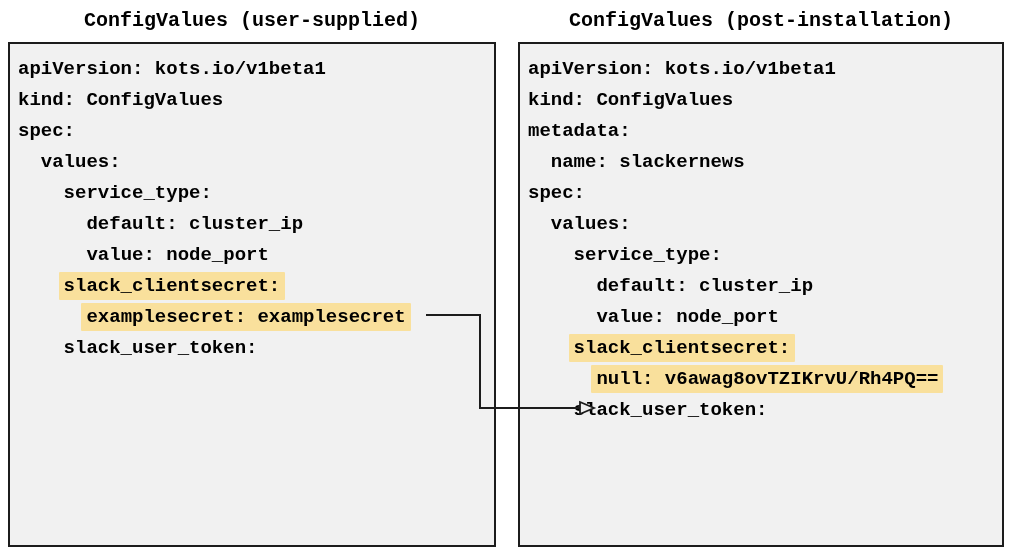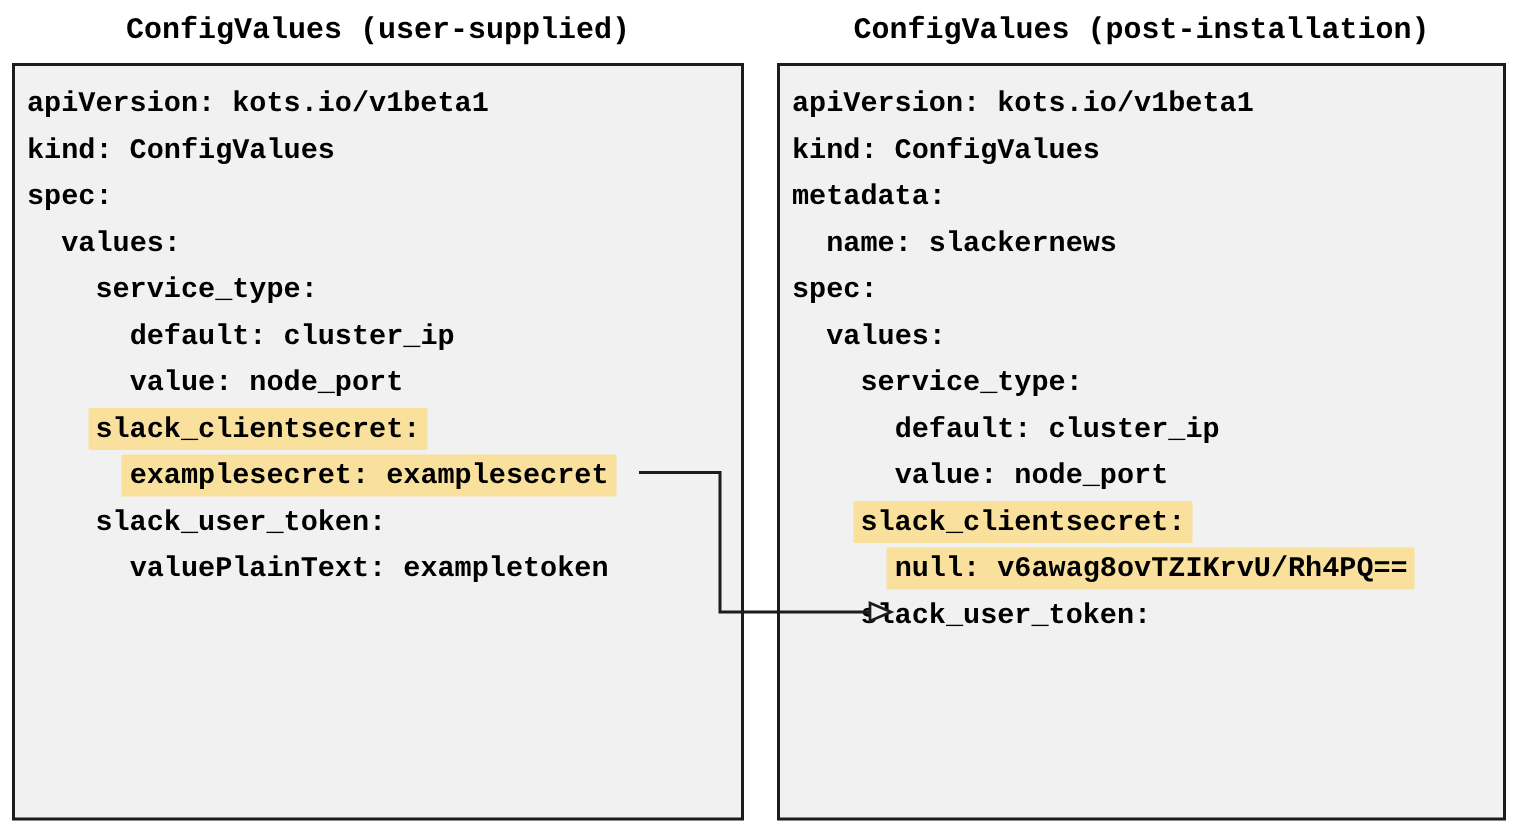--- a/index.html
+++ b/index.html
@@ -50,21 +50,20 @@
       <div class="line"><span></span><span>apiVersion: kots.io/v1beta1</span></div>
       <div class="line"><span></span><span>kind: ConfigValues</span></div>
       <div class="line"><span></span><span>spec:</span></div>
       <div class="line"><span>  </span><span>values:</span></div>
       <div class="line"><span>    </span><span>service_type:</span></div>
       <div class="line"><span>      </span><span>default: cluster_ip</span></div>
       <div class="line"><span>      </span><span>value: node_port</span></div>
       <div class="line"><span>    </span><span class="hl">slack_clientsecret:</span></div>
       <div class="line"><span>      </span><span class="hl">examplesecret: examplesecret</span></div>
       <div class="line"><span>    </span><span>slack_user_token:</span></div>
-      <div class="line"><span>      </span><span>valuePlainText: exampletoken</span></div>
     </div>
 
   <div class="panel right" id="panel-right">
       <div class="line"><span></span><span>apiVersion: kots.io/v1beta1</span></div>
       <div class="line"><span></span><span>kind: ConfigValues</span></div>
       <div class="line"><span></span><span>metadata:</span></div>
       <div class="line"><span>  </span><span>name: slackernews</span></div>
       <div class="line"><span></span><span>spec:</span></div>
       <div class="line"><span>  </span><span>values:</span></div>
       <div class="line"><span>    </span><span>service_type:</span></div>

